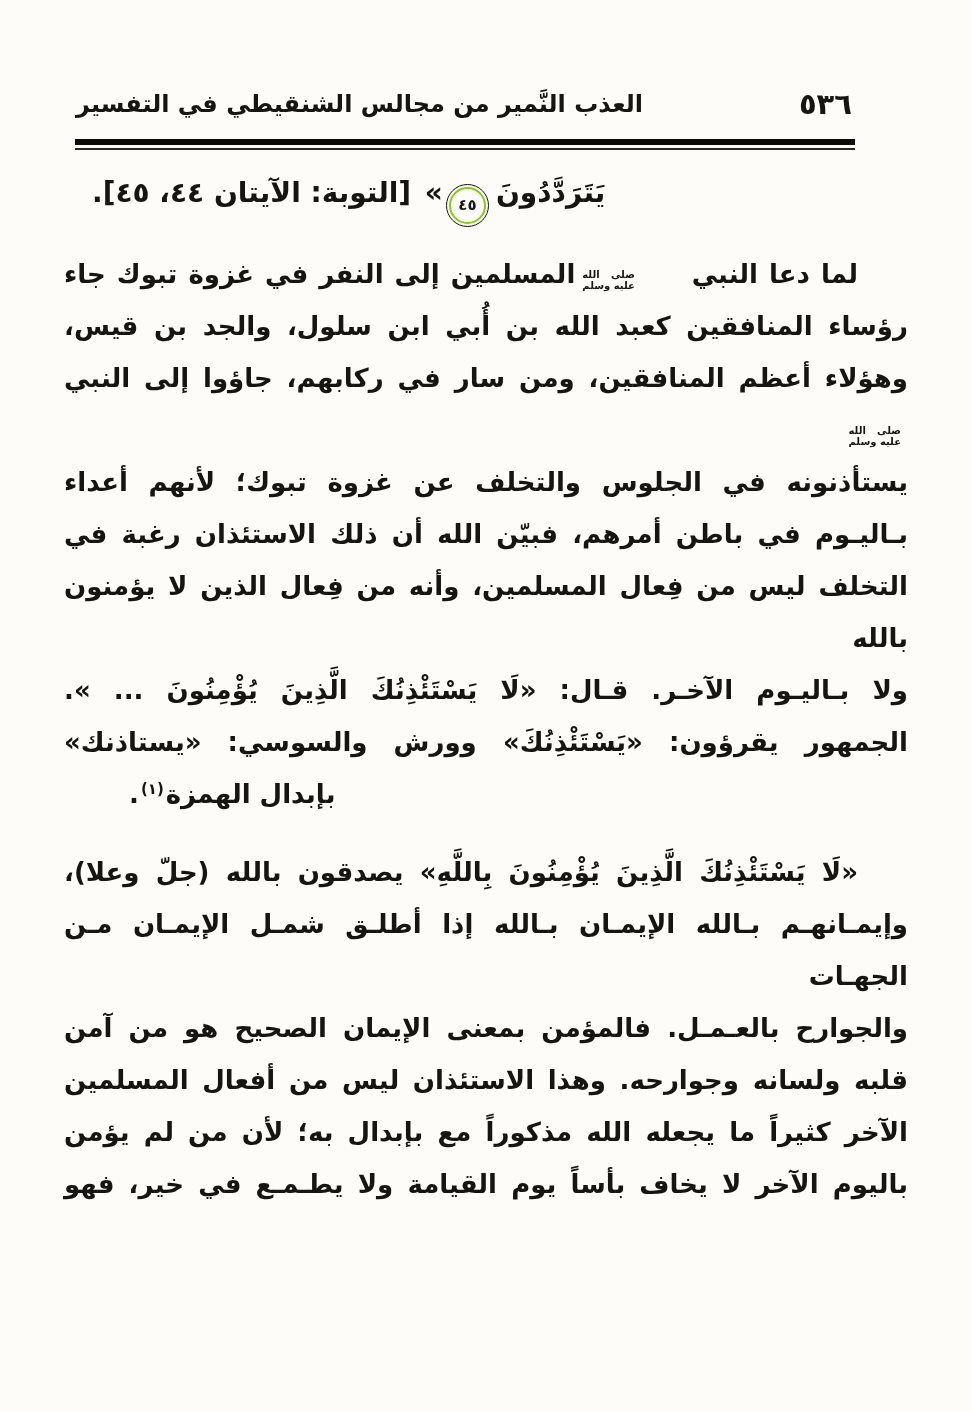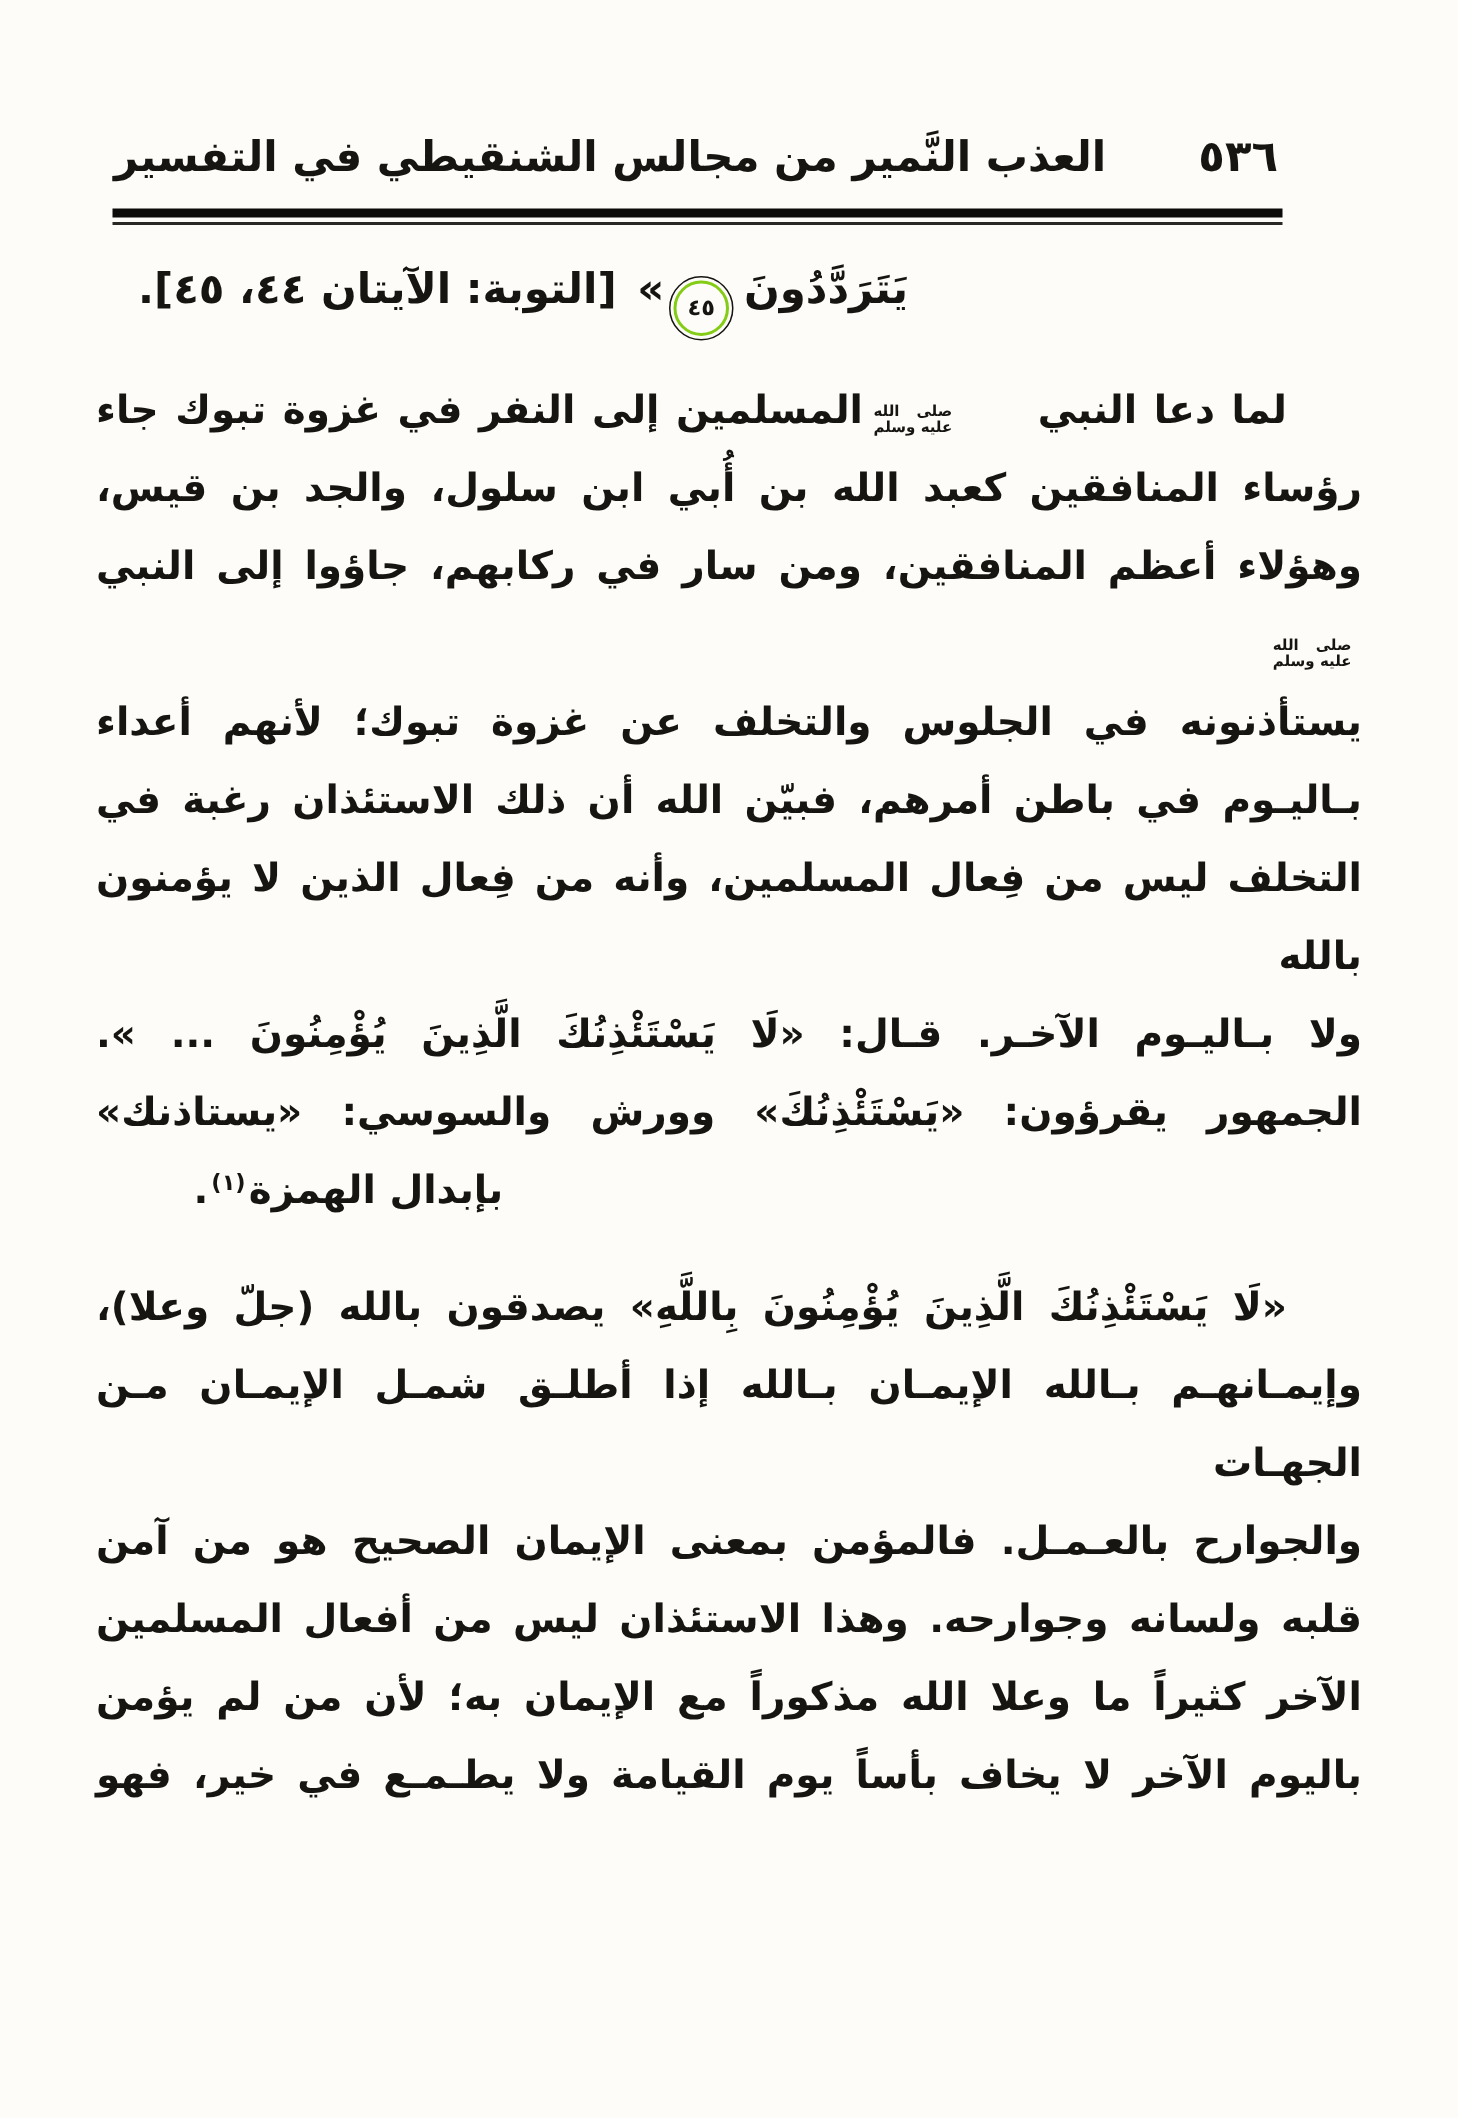--- a/index.html
+++ b/index.html
@@ -15,21 +15,21 @@
     padding:78px 64px 0 64px;
     overflow:hidden;
   }
   
   .header{
     direction:ltr;
     display:flex;justify-content:space-between;align-items:center;
     height:52px;
     padding:0 56px 0 12px;
   }
-  .book-title{font-size:28px;font-weight:700;direction:rtl;}
+  .book-title{font-size:24px;font-weight:700;direction:rtl;}
   .page-number{font-size:29px;font-weight:700;letter-spacing:1px;}
   .header-rule{margin:9px 53px 0 11px;}
   .header-rule .thick{height:6px;background:#0c0b0a;}
   .header-rule .thin{height:2px;background:#2a2824;margin-top:3px;}
   
   .verse{margin-top:14px;}
   .vline{font-size:28px;font-weight:700;line-height:57px;}
   .vline1{text-align:justify;text-align-last:justify;}
   .vline2{text-align:left;text-align-last:left;padding-left:28px;}
   .ayah-medallion{
@@ -87,18 +87,18 @@
     <div class="bline">ولا بـاليـوم الآخـر. قـال: «لَا يَسْتَئْذِنُكَ الَّذِينَ يُؤْمِنُونَ ... ».</div>
     <div class="bline">الجمهور يقرؤون: «يَسْتَئْذِنُكَ» وورش والسوسي: «يستاذنك»</div>
     <div class="bline endline-mid"><span>بإبدال الهمزة</span><sup class="fnref">(١)</sup><span>.</span></div>
   </div>
 
   <div class="para para2">
     <div class="bline indent">«لَا يَسْتَئْذِنُكَ الَّذِينَ يُؤْمِنُونَ بِاللَّهِ» يصدقون بالله (جلّ وعلا)،</div>
     <div class="bline">وإيمـانهـم بـالله الإيمـان بـالله إذا أطلـق شمـل الإيمـان مـن الجهـات</div>
     <div class="bline">والجوارح بالعـمـل. فالمؤمن بمعنى الإيمان الصحيح هو من آمن</div>
     <div class="bline">قلبه ولسانه وجوارحه. وهذا الاستئذان ليس من أفعال المسلمين</div>
-    <div class="bline">الآخر كثيراً ما وعلا الله مذكوراً مع الإيمان به؛ لأن من لم يؤمن</div>
+    <div class="bline">الآخر كثيراً ما يجعله الله مذكوراً مع بإبدال به؛ لأن من لم يؤمن</div>
     <div class="bline">باليوم الآخر لا يخاف بأساً يوم القيامة ولا يطـمـع في خير، فهو</div>
 
   </div>
 
 </div>
 
 </body></html>

